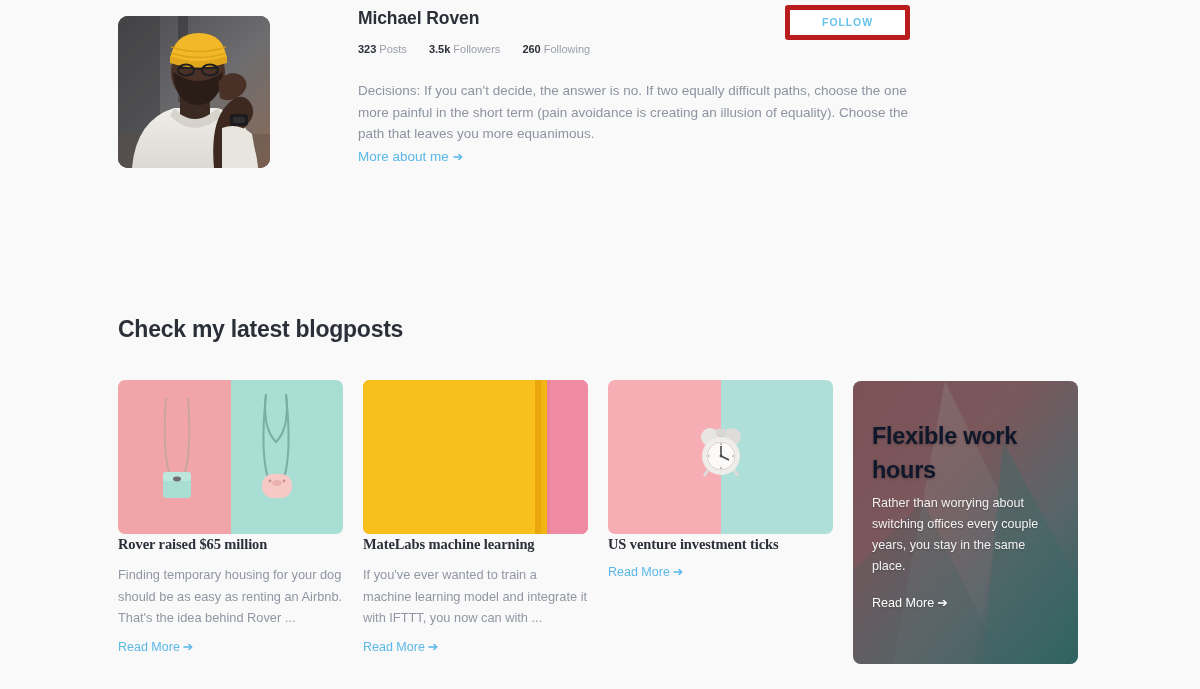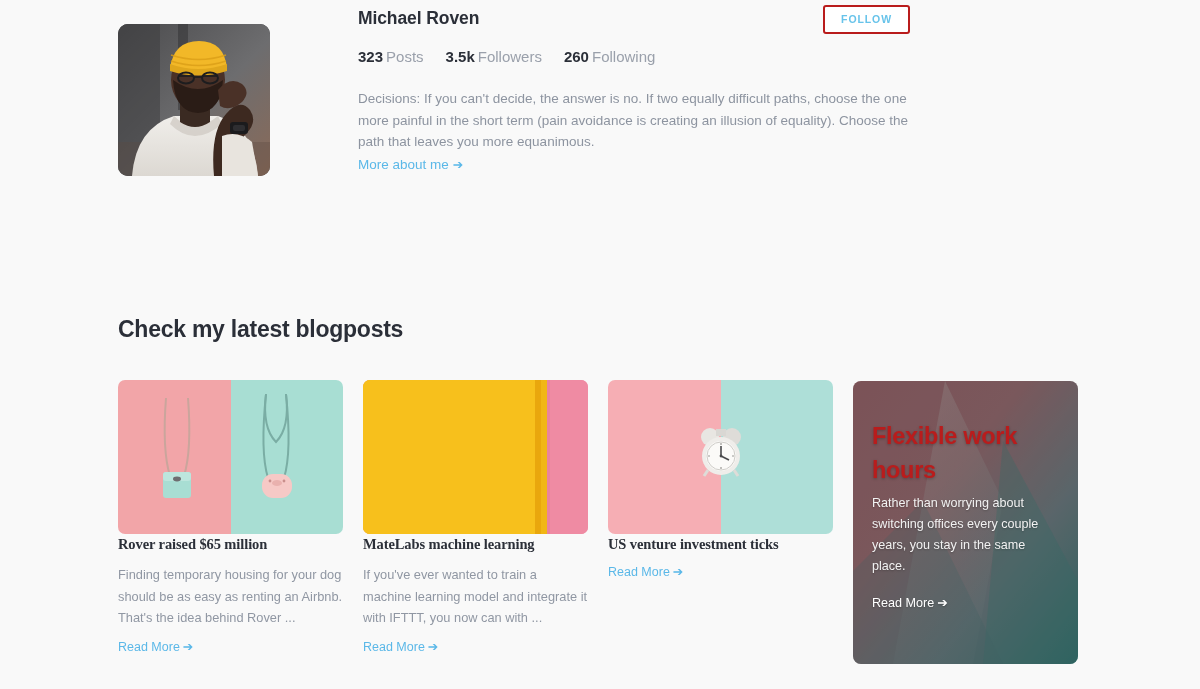--- a/index.html
+++ b/index.html
@@ -51,22 +51,22 @@
 
   .profile-name {
     font-size: 17.5px;
     font-weight: 700;
     color: #2b2f38;
     letter-spacing: -0.1px;
     line-height: 22px;
   }
 
   .stats {
-    margin-top: 20px;
-    font-size: 15px;
+    margin-top: 12px;
+    font-size: 11px;
     color: #9aa0ab;
     line-height: 16px;
     display: flex;
     gap: 22px;
   }
   .stats .stat b {
     color: #2b2f38;
     font-weight: 700;
     margin-right: 3px;
   }
@@ -87,25 +87,25 @@
     color: #5bb8e8;
     text-decoration: none;
     cursor: pointer;
   }
   .more-link .arw { margin-left: 4px; font-size: 12.5px; }
 
   .follow-btn {
     position: absolute;
     right: 168px;
     top: 2px;
-    padding: 6px 16px 7px;
+    padding: 6px 32px 7px;
     min-width: 86px;
     text-align: center;
     background: #ffffff;
-    border: 2px solid #b91c1c;
+    border: 5px solid #b91c1c;
     border-radius: 3px;
     color: #67c3ea;
     font-size: 10.5px;
     font-weight: 700;
     letter-spacing: 0.9px;
     cursor: pointer;
     line-height: 12px;
   }
 
   
@@ -190,21 +190,21 @@
   }
   .promo-content {
     position: absolute;
     left: 19px;
     right: 16px;
     top: 38px;
   }
   .promo-title {
     font-size: 23.5px;
     font-weight: 700;
-    color: #b91c1c;
+    color: #0f172a;
     line-height: 34px;
     letter-spacing: -0.3px;
     text-shadow: 0 1px 3px rgba(0,0,0,0.25);
   }
   .promo-text {
     margin-top: 6px;
     font-size: 12.6px;
     line-height: 21px;
     color: #f2f2f2;
     text-shadow: 0 1px 2px rgba(0,0,0,0.25);

